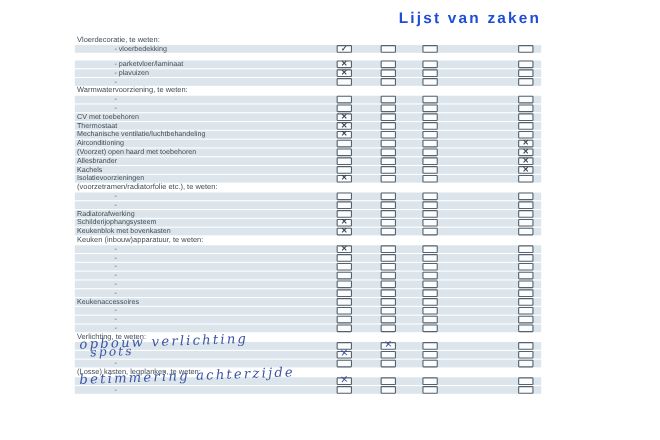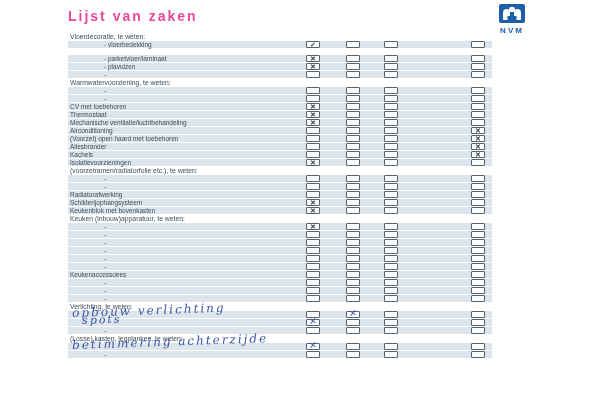--- a/index.html
+++ b/index.html
@@ -3,22 +3,23 @@
 <meta charset="utf-8">
 <style>
   html,body{margin:0;padding:0;}
   body{
     width:600px;height:400px;background:#ffffff;overflow:hidden;
     font-family:"Liberation Sans", sans-serif;position:relative;
   }
   .page{position:absolute;left:0;top:0;width:600px;height:400px;background:#fff;}
   .doc{position:absolute;left:68px;top:6px;width:424px;}
   .title{
-    font-size:14px;font-weight:bold;letter-spacing:2px;color:#ec4899;
+    font-size:14px;font-weight:bold;letter-spacing:2px;color:#1d4ed8;
     margin:2px 0 9px 0;
+    text-align:right;
   }
   .nvm{position:absolute;left:495px;top:4px;width:34px;text-align:center;}
   .nvm-label{font-size:8px;font-weight:bold;color:#1c5fa8;letter-spacing:2px;margin-top:0px;line-height:7px;}
   .rows{position:relative;width:424px;}
   .row{position:relative;height:7px;margin-bottom:1px;font-size:6.5px;line-height:7px;color:#414e59;}
   .row.header{background:transparent;font-size:6.8px;color:#3c4residual854;}
   .row.item{background:#dce5eb;}
   .row.gap{height:5px;background:transparent;}
   .lbl{position:absolute;left:2px;top:0;white-space:nowrap;}
   .lbl.ind{left:36px;}
@@ -40,29 +41,20 @@
     color:#3c55a6;font-size:12px;letter-spacing:2px;line-height:12px;
     transform:rotate(-2deg);transform-origin:left top;pointer-events:none;
   }
   .hand.small{font-size:11px;}
 </style>
 </head>
 <body>
 
 <div class="page">
 
-  <div class="nvm">
-    <svg width="26" height="19" viewBox="0 0 26 19">
-      <rect x="0" y="0" width="26" height="19" rx="2" fill="#1c5fa8"></rect>
-      <path d="M4 16 L4 9 Q4 5 7.5 5 Q11 5 11 9 L11 12 L8.5 12 L8.5 16 Z" fill="#ffffff"></path>
-      <path d="M22 16 L22 9 Q22 5 18.5 5 Q15 5 15 9 L15 12 L17.5 12 L17.5 16 Z" fill="#ffffff"></path>
-      <rect x="10" y="3" width="6" height="5" rx="2" fill="#ffffff"></rect>
-    </svg>
-    <div class="nvm-label">NVM</div>
-  </div>
 
   <div class="doc">
     <div class="title">Lijst van zaken</div>
     <div class="rows" id="rows">
         <div class="row header">
           <span class="lbl">Vloerdecoratie, te weten:</span>
         </div>
         <div class="row item">
           <span class="lbl ind">- vloerbedekking</span>
           <span class="box" style="left: 238px;">

